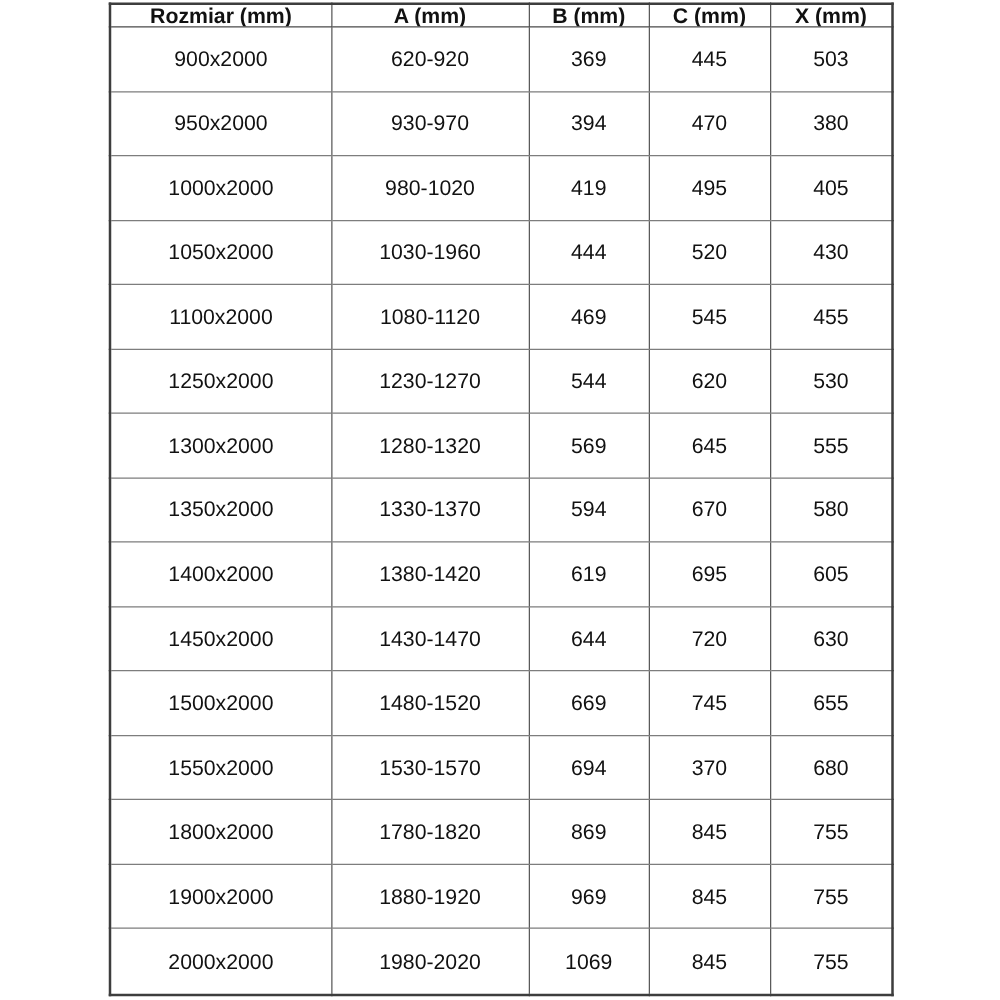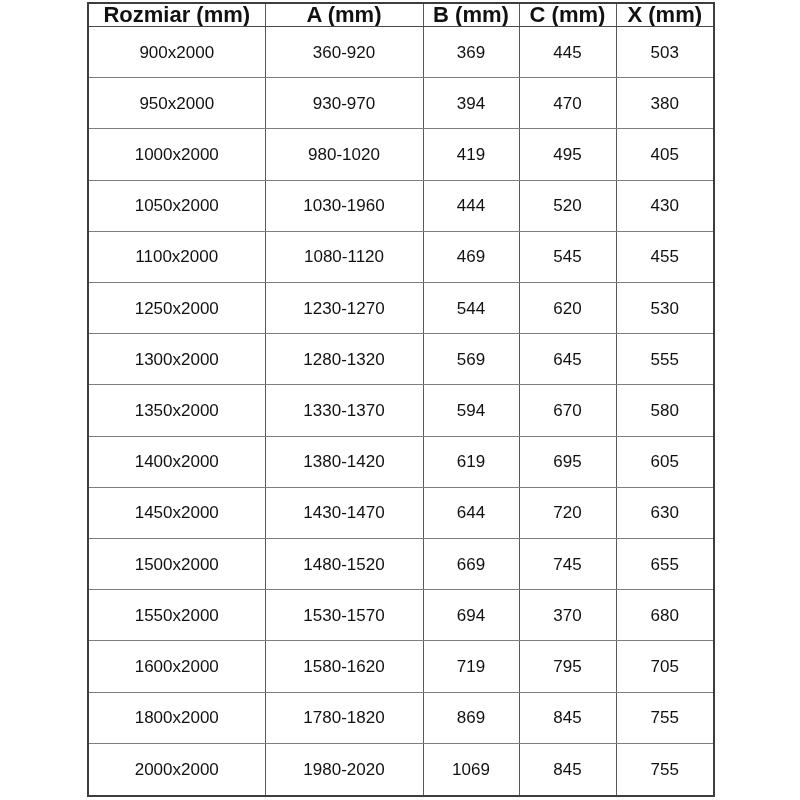--- a/index.html
+++ b/index.html
@@ -38,21 +38,21 @@
     vertical-align: middle;
     padding: 0;
     color: #111111;
     font-size: 17px;
     line-height: 1;
     white-space: nowrap;
     overflow: hidden;
   }
   table.size-table th {
     font-weight: bold;
-    font-size: 22px;
+    font-size: 17px;
     border-bottom: 1px solid #4a4a4a;
   }
 </style>
 </head>
 <body>
 
 <div class="table-wrap">
   <table class="size-table">
     <colgroup>
       <col class="c1">
@@ -66,21 +66,21 @@
         <th>Rozmiar (mm)</th>
         <th>A (mm)</th>
         <th>B (mm)</th>
         <th>C (mm)</th>
         <th>X (mm)</th>
       </tr>
     </thead>
     <tbody id="table-body">
         <tr>
           <td>900x2000</td>
-          <td>360-920</td>
+          <td>620-920</td>
           <td>369</td>
           <td>445</td>
           <td>503</td>
         </tr>
         <tr>
           <td>950x2000</td>
           <td>930-970</td>
           <td>394</td>
           <td>470</td>
           <td>380</td>
@@ -149,30 +149,30 @@
           <td>655</td>
         </tr>
         <tr>
           <td>1550x2000</td>
           <td>1530-1570</td>
           <td>694</td>
           <td>370</td>
           <td>680</td>
         </tr>
         <tr>
-          <td>1600x2000</td>
-          <td>1580-1620</td>
-          <td>719</td>
-          <td>795</td>
-          <td>705</td>
-        </tr>
-        <tr>
           <td>1800x2000</td>
           <td>1780-1820</td>
           <td>869</td>
+          <td>845</td>
+          <td>755</td>
+        </tr>
+        <tr>
+          <td>1900x2000</td>
+          <td>1880-1920</td>
+          <td>969</td>
           <td>845</td>
           <td>755</td>
         </tr>
         <tr>
           <td>2000x2000</td>
           <td>1980-2020</td>
           <td>1069</td>
           <td>845</td>
           <td>755</td>
         </tr>

